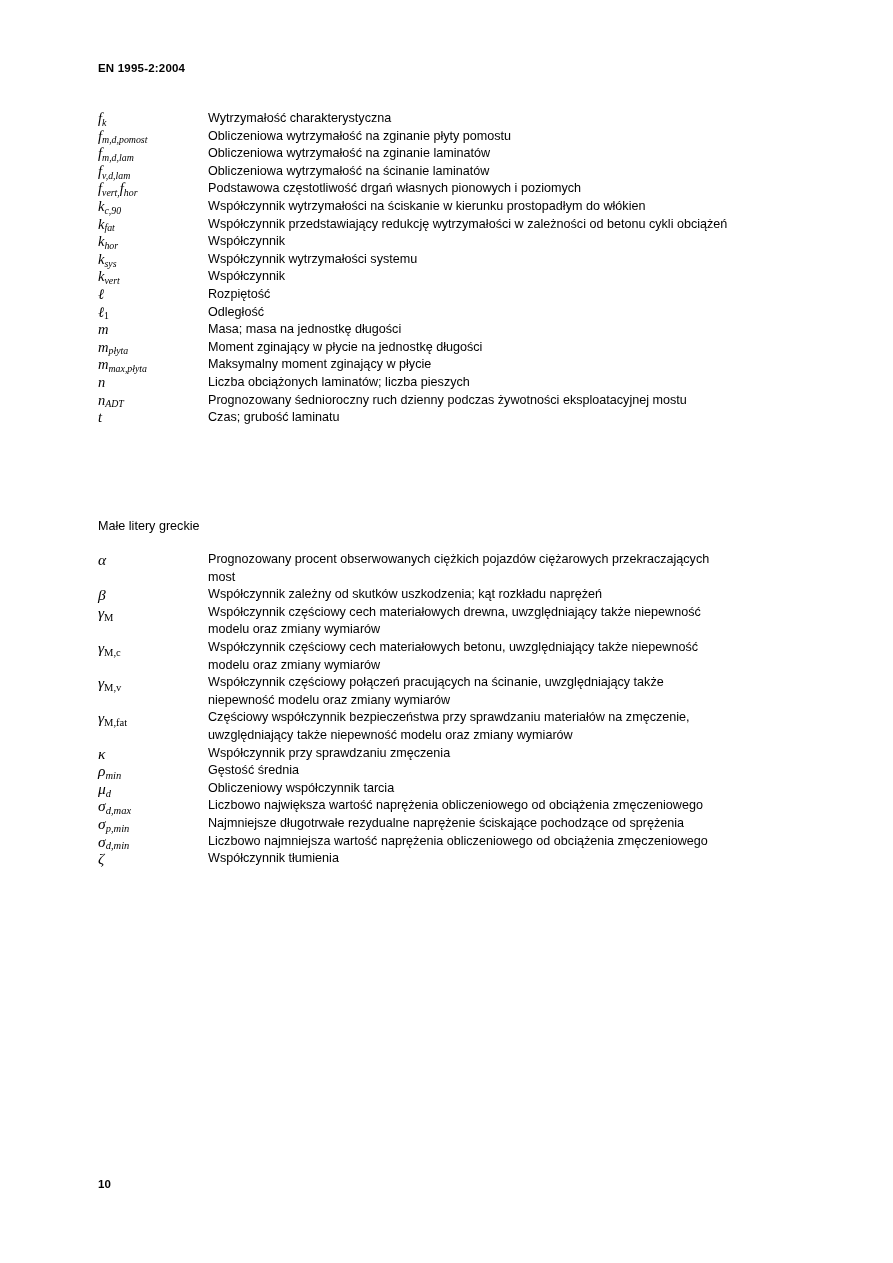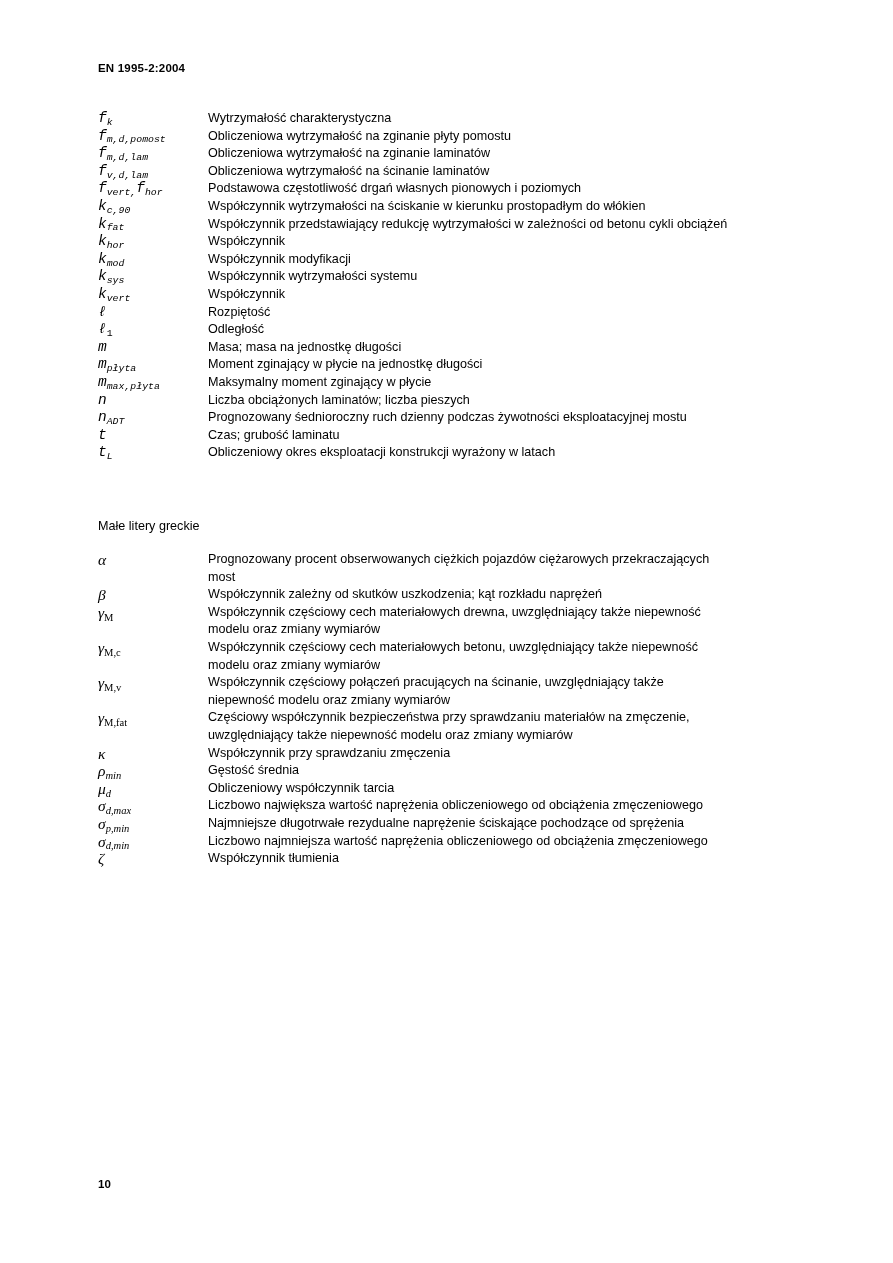--- a/index.html
+++ b/index.html
@@ -38,21 +38,21 @@
     width: 768px;
     table-layout: fixed;
   }
   table.symlist td {
     vertical-align: top;
     padding: 0;
     border: 0;
   }
   td.sym {
     width: 110px;
-    font-family: Liberation Mono, monospace;
+    font-family: Liberation Serif, serif;
     font-style: italic;
     font-size: 14.5px;
     line-height: 17.6px;
     white-space: nowrap;
   }
   td.desc {
     font-family: "Liberation Sans", sans-serif;
     font-size: 12.6px;
     line-height: 17.6px;
   }
@@ -153,26 +153,20 @@
               <span class="l">Współczynnik przedstawiający redukcję wytrzymałości w zależności od betonu cykli obciążeń</span>
             </td>
           </tr>
           <tr>
             <td class="sym">k<sub class="sub-i">hor</sub></td>
             <td class="desc">
               <span class="l">Współczynnik</span>
             </td>
           </tr>
           <tr>
-            <td class="sym">k<sub class="sub-i">mod</sub></td>
-            <td class="desc">
-              <span class="l">Współczynnik modyfikacji</span>
-            </td>
-          </tr>
-          <tr>
             <td class="sym">k<sub class="sub-i">sys</sub></td>
             <td class="desc">
               <span class="l">Współczynnik wytrzymałości systemu</span>
             </td>
           </tr>
           <tr>
             <td class="sym">k<sub class="sub-i">vert</sub></td>
             <td class="desc">
               <span class="l">Współczynnik</span>
             </td>
@@ -216,26 +210,20 @@
           <tr>
             <td class="sym">n<sub class="sub-i">ADT</sub></td>
             <td class="desc">
               <span class="l">Prognozowany śednioroczny ruch dzienny podczas żywotności eksploatacyjnej mostu</span>
             </td>
           </tr>
           <tr>
             <td class="sym">t</td>
             <td class="desc">
               <span class="l">Czas; grubość laminatu</span>
-            </td>
-          </tr>
-          <tr>
-            <td class="sym">t<sub class="sub-i">L</sub></td>
-            <td class="desc">
-              <span class="l">Obliczeniowy okres eksploatacji konstrukcji wyrażony w latach</span>
             </td>
           </tr>
         </tbody>
     </table>
   </div>
 
   <div class="greek-head">Małe litery greckie</div>
 
   <div class="greek-content">
     <table class="symlist">

